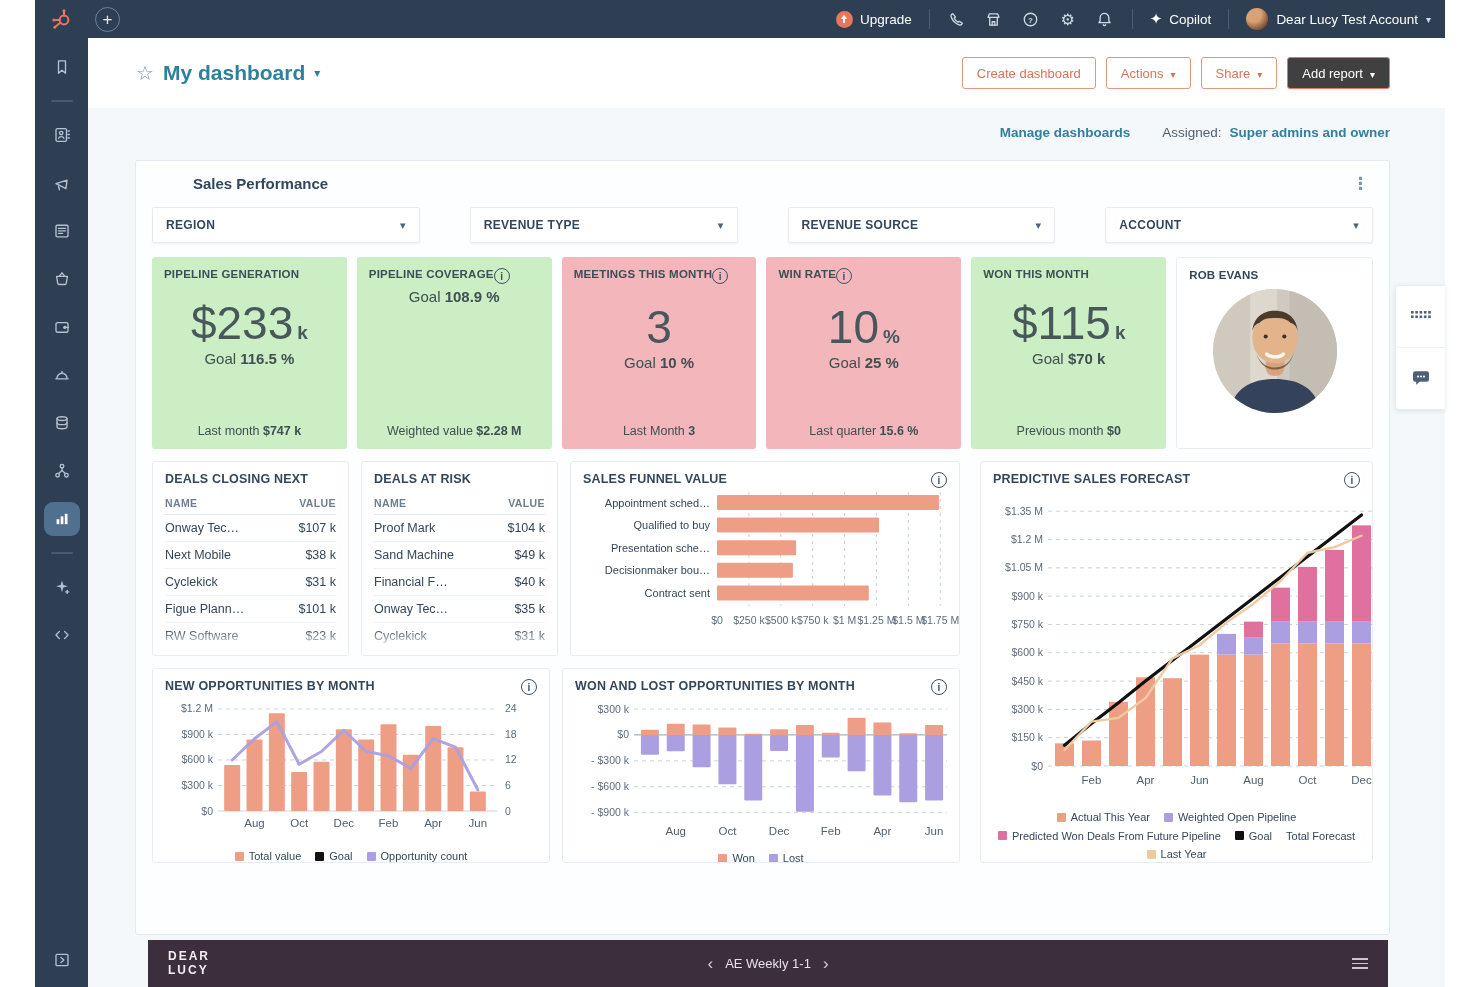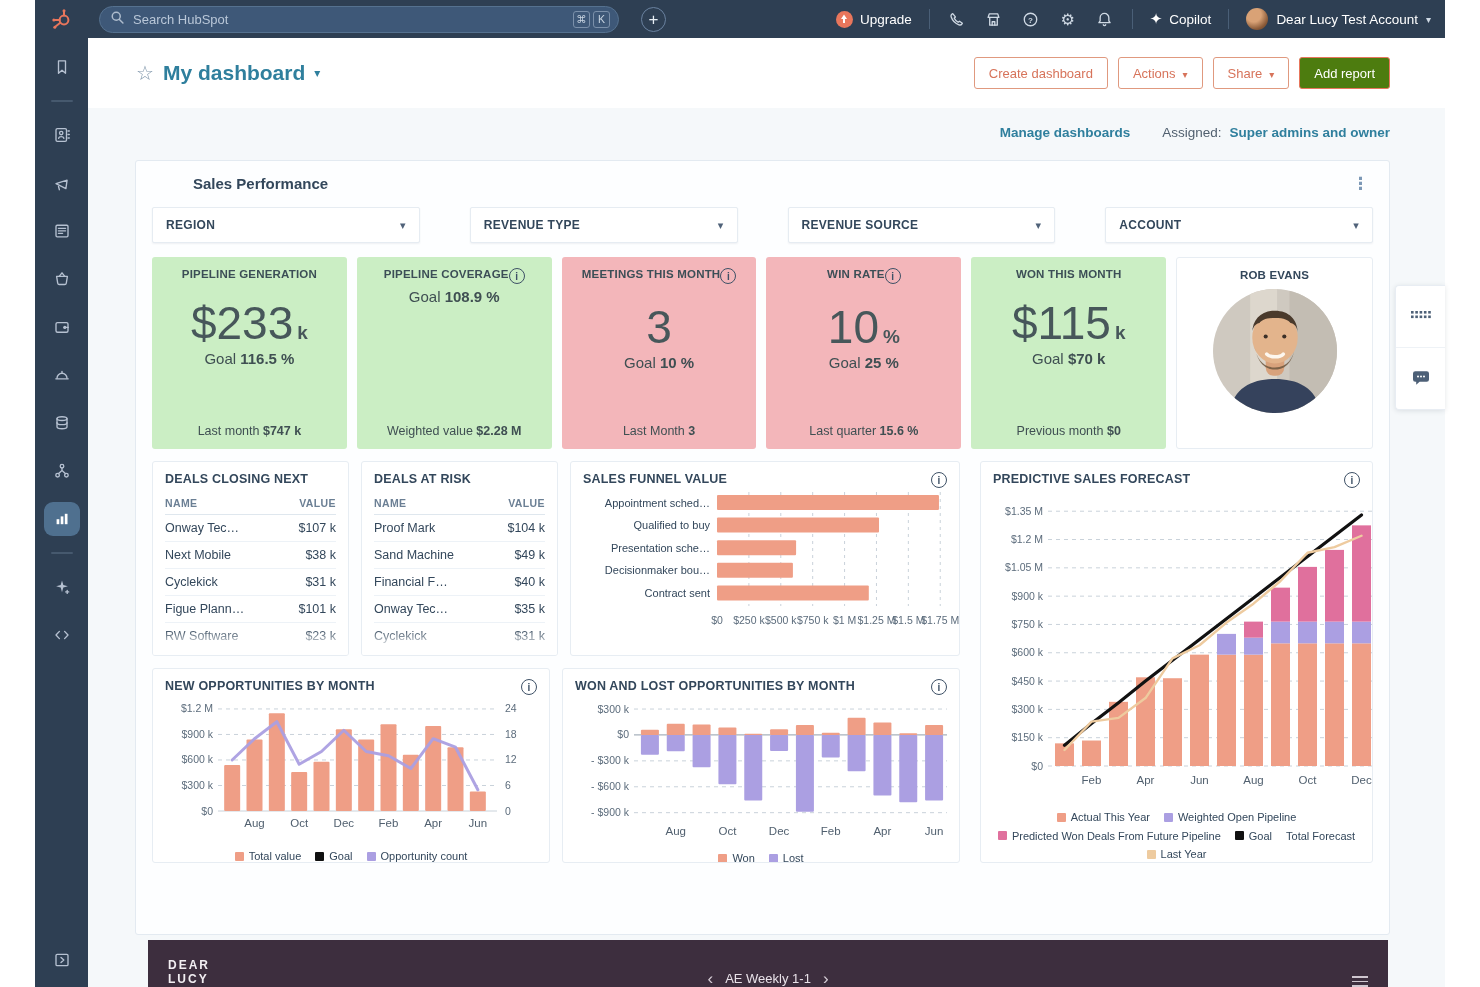--- a/index.html
+++ b/index.html
@@ -34,21 +34,21 @@
   .sb-bottom { margin-top:auto; margin-bottom:10px; }
 
   
   .main { position:absolute; left:53px; top:38px; right:0; bottom:0; background:#f5f8fa; }
   .page-header { height:70px; background:#fff; display:flex; align-items:center; padding:0 55px 0 48px; }
   .dash-title { display:flex; align-items:center; gap:9px; color:#2f7f9d; font-size:21px; font-weight:700; cursor:pointer; }
   .star { color:#8399ad; font-size:20px; font-weight:400; }
   .title-caret { color:#2f7f9d; font-size:12px; }
   .hdr-actions { margin-left:auto; display:flex; gap:10px; }
   .btn { height:32px; border-radius:3px; padding:8px 14px; font-size:13px; display:inline-flex; align-items:center; gap:7px; border:1px solid #e0997f; color:#d7735a; background:#fff; cursor:pointer; font-family:inherit; }
-  .btn.primary { background:#4d7c0f; border-color:#e8765c; color:#fff;flex-direction:column; }
+  .btn.primary { background:#404040; border-color:#e8765c; color:#fff; }
   .btn .bcaret::after { content:"▾"; font-size:10px; }
 
   .meta-row { height:48px; display:flex; align-items:center; justify-content:flex-end; padding-right:55px; gap:32px; font-size:13.5px;padding-left:34px; }
   .tlink { color:#2f7f9d; font-weight:700; cursor:pointer; }
   .assigned { color:#51606f; display:flex; gap:8px; }
 
   
   .panel { position:absolute; left:47px; top:122px; width:1255px; height:775px; background:#fdfeff; border:1px solid #e3eaf1; border-radius:3px; padding:12px 16px; }
   .panel-head { display:flex; justify-content:space-between; align-items:center;margin-left:41px; }
   .panel-title { font-size:15px; font-weight:700; color:#33475b; }
@@ -56,21 +56,21 @@
   .filters { display:flex; gap:50px; margin-top:13px; }
   .filter { flex:1; background:#fff; border:1px solid #e6ecf2; border-radius:2px; height:36px; display:flex; align-items:center; justify-content:space-between; padding:0 13px; font-size:12px; font-weight:700; color:#33475b; letter-spacing:.3px; box-shadow:0 1px 2px rgba(45,62,80,.07); cursor:pointer; }
   .filter .fcaret { color:#506279; font-size:11px; font-weight:400; }
 
   
   .kpis { display:flex; gap:10px; margin-top:14px; }
   .kpi { flex:1; height:192px; border-radius:3px; padding:11px 12px 8px; display:flex; flex-direction:column; align-items:center; }
   .kpi.green { background:#cbeec4; }
   .kpi.red { background:#f3b6ba; }
   .kpi.white { background:#fff; border:1px solid #e7edf3; }
-  .kpi-head { width:100%; display:flex; justify-content:center; align-items:flex-start; font-size:11.5px; font-weight:700; color:#3c4e56; letter-spacing:.2px; }
+  .kpi-head { width:100%; display:flex; justify-content:flex-start; align-items:flex-start; font-size:11.5px; font-weight:700; color:#3c4e56; letter-spacing:.2px; }
   .kpi-value { margin-top:20px; font-size:46px; font-weight:300; color:#47575a; line-height:1; display:flex; align-items:baseline; }
   .kpi-unit { font-size:19px; font-weight:700; margin-left:4px; }
   .kpi-goal { font-size:15px; color:#3f4f52; margin-top:4px; }
   .kpi-goal b { font-weight:700; }
   .kpi-foot { margin-top:auto; font-size:12.5px; color:#3f4f52; padding-bottom:3px; }
   .kpi-foot b { font-weight:700; }
   .avatar-wrap { margin-top:8px; }
 
   .info-ic { width:16px; height:16px; border:1.4px solid #3e5166; border-radius:50%; color:#3e5166; font-size:10px; font-weight:700; display:flex; align-items:center; justify-content:center; font-style:normal; cursor:pointer; }
 
@@ -90,21 +90,21 @@
   table.deals th:last-child, table.deals td:last-child { text-align:right; }
   table.deals td { font-size:12.5px; color:#33475b; padding:6px 0; border-bottom:1px solid #edf2f7; white-space:nowrap; }
   .fade { position:absolute; left:0; right:0; bottom:0; height:26px; background:linear-gradient(rgba(255,255,255,0), #ffffff 75%); pointer-events:none; }
 
   svg text { font-family:"Liberation Sans","DejaVu Sans",sans-serif; }
   .legend { display:flex; flex-wrap:wrap; justify-content:center; column-gap:14px; row-gap:2px; font-size:11px; color:#33475b; margin-top:1px; line-height:1.5; }
   .lg-item { display:inline-flex; align-items:center; gap:5px; cursor:pointer; }
   .sw { width:9px; height:9px; display:inline-block; border-radius:1px; }
 
   
-  .bottombar { position:absolute; left:60px; width:1240px; bottom:0; height:47px; background:#3d2e3e; display:flex; align-items:flex-end; padding:0 20px; color:#fff; }
+  .bottombar { position:absolute; left:60px; width:1240px; bottom:0; height:47px; background:#3d2e3e; display:flex; align-items:center; padding:0 20px; color:#fff; }
   .brand { font-size:12px; letter-spacing:2px; line-height:1.15; font-weight:600; color:#f2eef2; }
   .bb-center { position:absolute; left:50%; transform:translateX(-50%); display:flex; align-items:center; gap:12px; font-size:13px; color:#e9e2e9; }
   .bb-chev { font-size:17px; cursor:pointer; color:#d8cfd8; line-height:1; }
   .hamburger { margin-left:auto; display:flex; flex-direction:column; gap:3px; cursor:pointer; }
   .hamburger span { width:16px; height:1.6px; background:#cfc6cf; }
 
   
   .float-rail { position:absolute; right:0; top:247px; width:50px; background:#fff; border:1px solid #e8edf3; border-right:none; border-radius:4px 0 0 4px; box-shadow:0 1px 5px rgba(45,62,80,.13); z-index:25; }
   .rail-btn { height:61px; display:flex; align-items:center; justify-content:center; color:#4d6077; cursor:pointer; }
   .rail-div { height:1px; background:#eef2f6; }
@@ -120,31 +120,20 @@
         <svg width="22" height="22" viewBox="0 0 22 22" fill="none" stroke="#e8765c" stroke-width="2" stroke-linecap="round">
           <circle cx="14" cy="12" r="4.4" fill="none"></circle>
             <path d="M14 7.6V3.5"></path>
             <circle cx="14" cy="2.8" r="1.5" fill="#e8765c" stroke="none"></circle>
             <path d="M10.3 14.8L5.5 18.5"></path>
             <circle cx="4.8" cy="19.2" r="1.5" fill="#e8765c" stroke="none"></circle>
             <path d="M9.6 12H4.8"></path>
             <circle cx="3.8" cy="12" r="1.5" fill="#e8765c" stroke="none"></circle>
         </svg>
       </span>
-      <div class="searchbox">
-        <span>
-          <svg width="15" height="15" viewBox="0 0 18 18" fill="none" stroke="#aebccd" stroke-width="1.8" stroke-linecap="round">
-              <circle cx="7.5" cy="7.5" r="4.8"></circle>
-              <path d="M11.3 11.3l4.2 4.2"></path>
-            </svg>
-        </span>
-        <input type="text" placeholder="Search HubSpot" style="">
-        <span class="keycap">⌘</span>
-        <span class="keycap">K</span>
-      </div>
       <div class="plus-btn">+</div>
       <div class="tb-right">
         <div class="upgrade">
           <span class="up-ic">
             <svg width="10" height="10" viewBox="0 0 10 10" fill="#fff">
                 <path d="M5 0.5L8 5H6v4H4V5H2z"></path>
               </svg>
           </span>
           <span>Upgrade</span>
         </div>

